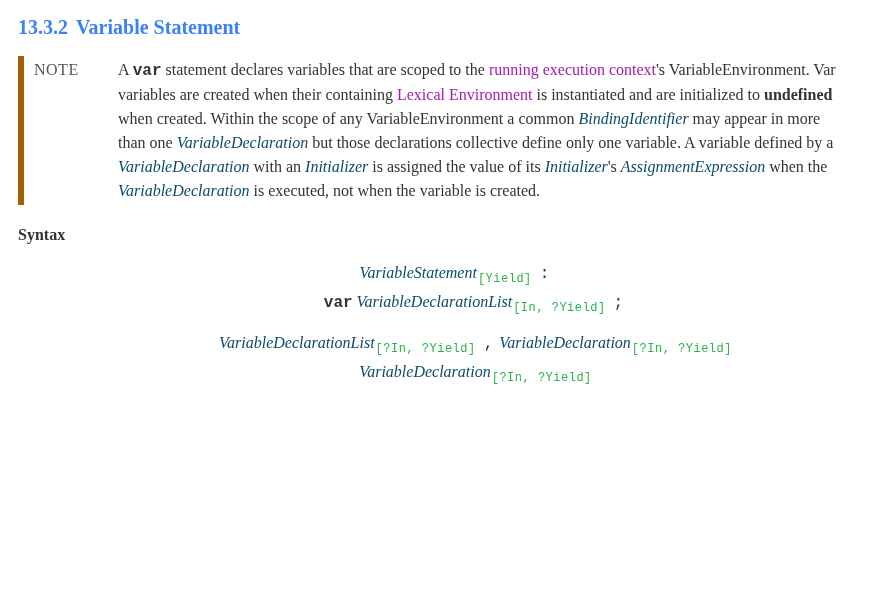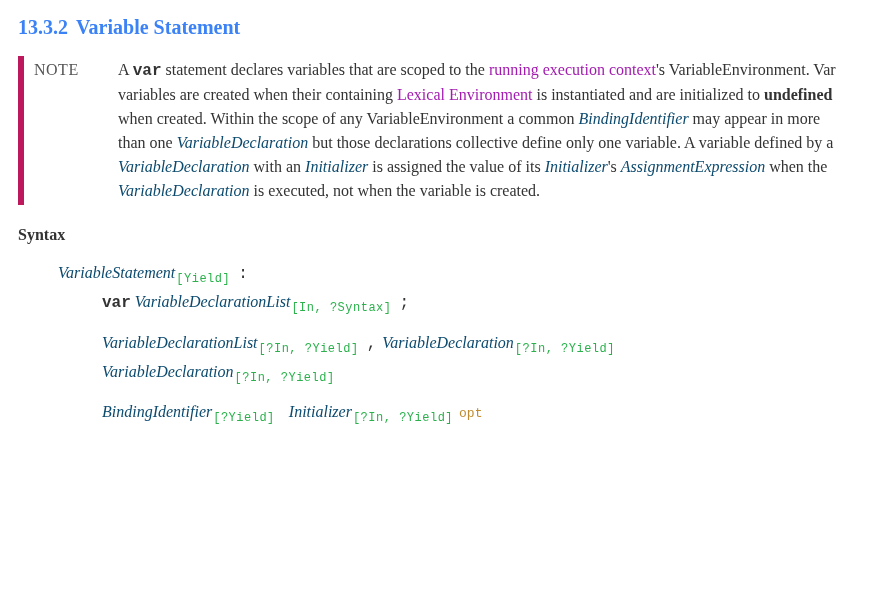--- a/index.html
+++ b/index.html
@@ -15,21 +15,21 @@
   h2 {
     font-family: Palatino, "Palatino Linotype", Georgia, serif;
     font-size: 20px;
     font-weight: bold;
     color: #3b82f6;
     margin: 0 0 14px 0;
   }
   h2 .secnum { margin-right: 8px; }
   .note {
     display: flex;
-    border-left: 6px solid #be185d;
+    border-left: 6px solid #a16207;
     padding: 2px 0 2px 10px;
     margin-bottom: 18px;
   }
   .note-label {
     flex: 0 0 84px;
     color: #555;
     font-size: 16px;
     letter-spacing: 0.5px;
     font-family: Palatino, Georgia, serif;
   }
@@ -52,21 +52,21 @@
   i.nt { font-style: italic; } 
   h3.syntax {
     font-family: Palatino, Georgia, serif;
     font-size: 16px;
     font-weight: bold;
     margin: 6px 0 14px 0;
   }
   .grammar {
     padding-left: 40px;
   }
-  .prod { margin-bottom: 16px; }
+  .prod { margin-bottom: 16px; text-align: center; }
   .lhs { }
   .rhs { padding-left: 44px; margin-top: 4px; }
   .nt {
     font-style: italic;
     font-family: Palatino, Georgia, serif;
     color: #0c4a6e;
   }
   .params {
     font-family: "Courier New", monospace;
     font-size: 12px;
@@ -121,38 +121,34 @@
 
 <div class="grammar">
 
   <div class="prod">
     <div class="lhs">
       <span class="nt">VariableStatement</span><span class="params">[Yield]</span><span class="colon">:</span>
     </div>
     <div class="rhs">
       <div class="rhs-line">
         <span class="term-kw">var</span>
-        <span class="nt">VariableDeclarationList</span><span class="params">[In, ?Syntax]</span><span class="term-punct">;</span>
+        <span class="nt">VariableDeclarationList</span><span class="params">[In, ?Yield]</span><span class="term-punct">;</span>
       </div>
     </div>
   </div>
 
   <div class="prod">
     <div class="rhs">
       <div class="rhs-line">
         <span class="nt">VariableDeclarationList</span><span class="params">[?In, ?Yield]</span><span class="term-punct">,</span><span class="nt">VariableDeclaration</span><span class="params">[?In, ?Yield]</span>
       </div>
       <div class="rhs-line">
         <span class="nt">VariableDeclaration</span><span class="params">[?In, ?Yield]</span>
       </div>
     </div>
   </div>
 
   <div class="prod">
     <div class="rhs">
-      <div class="rhs-line">
-        <span class="nt">BindingIdentifier</span><span class="params">[?Yield]</span><span class="gap"></span>
-        <span class="nt">Initializer</span><span class="params">[?In, ?Yield]</span><span class="opt">opt</span>
-      </div>
     </div>
   </div>
 
 </div>
 
 </body></html>

